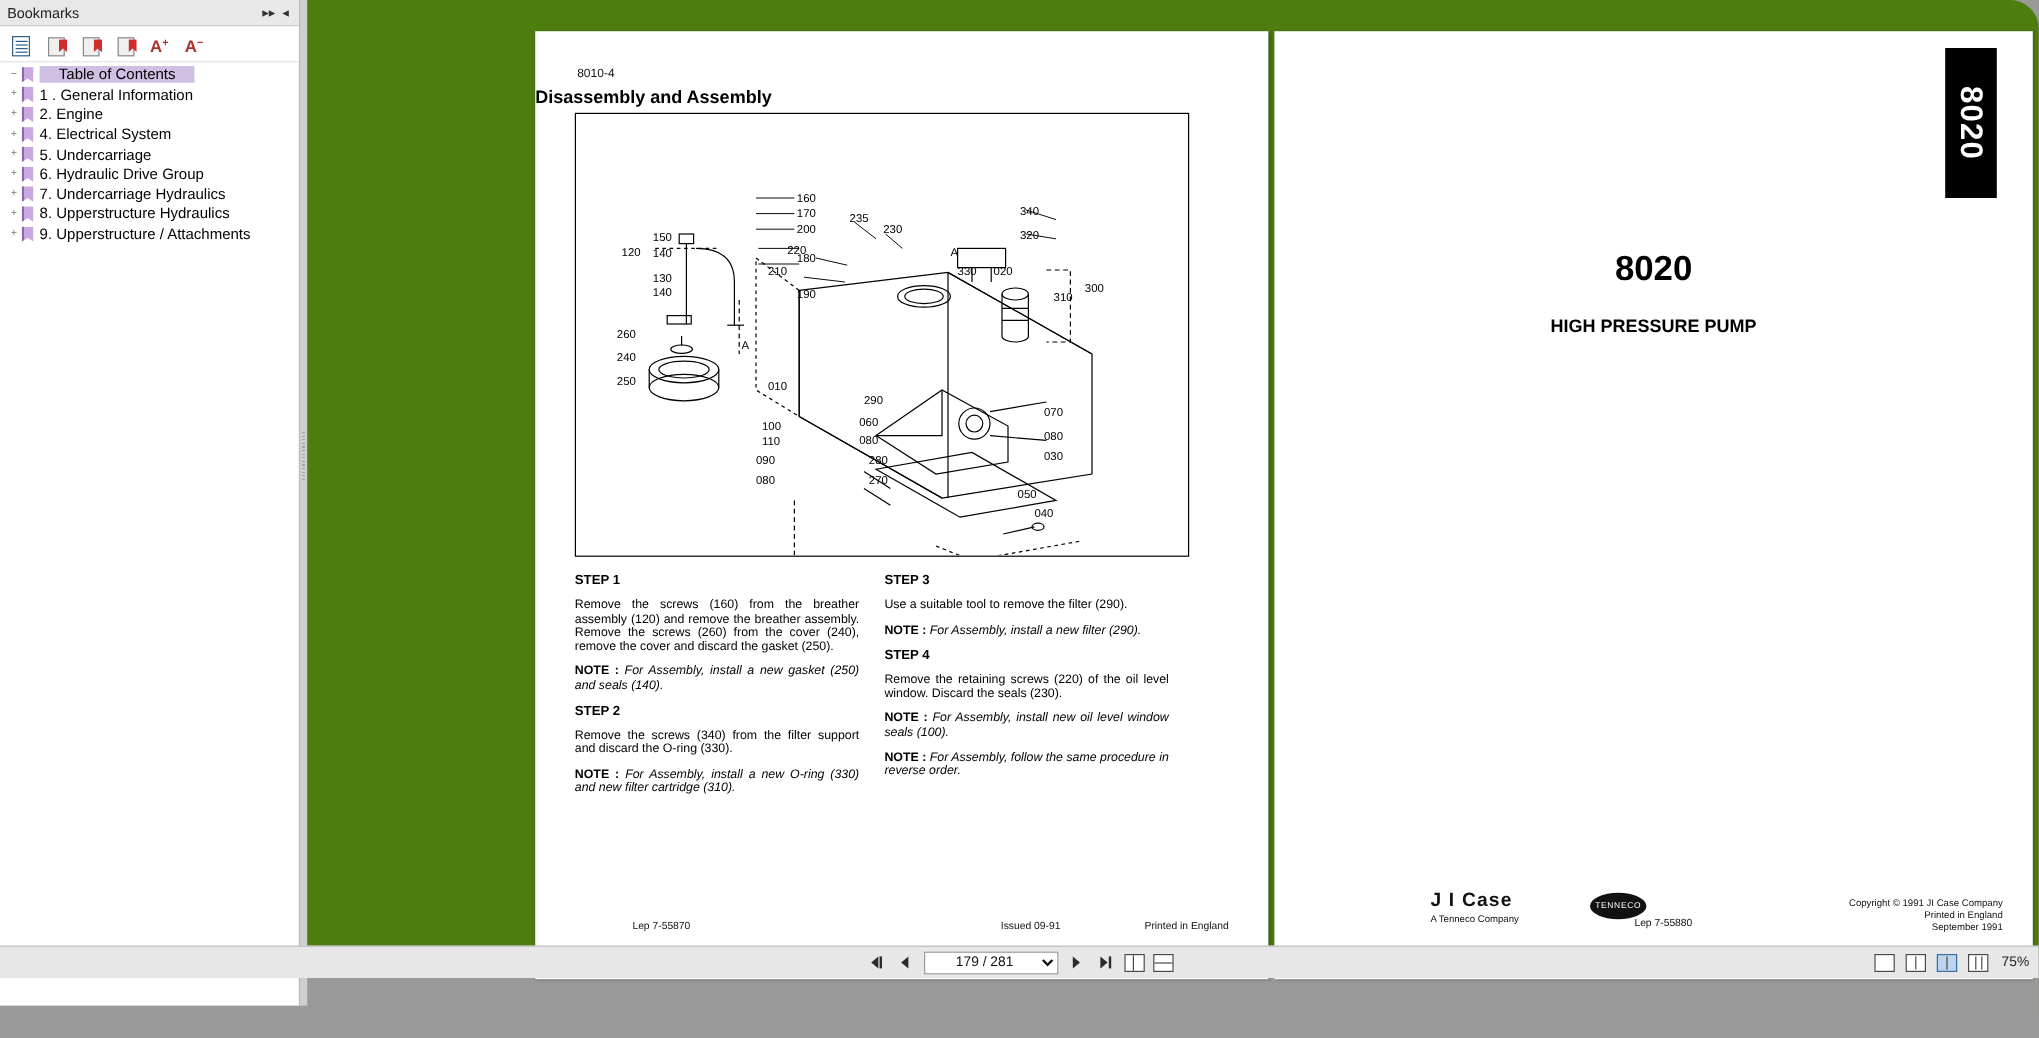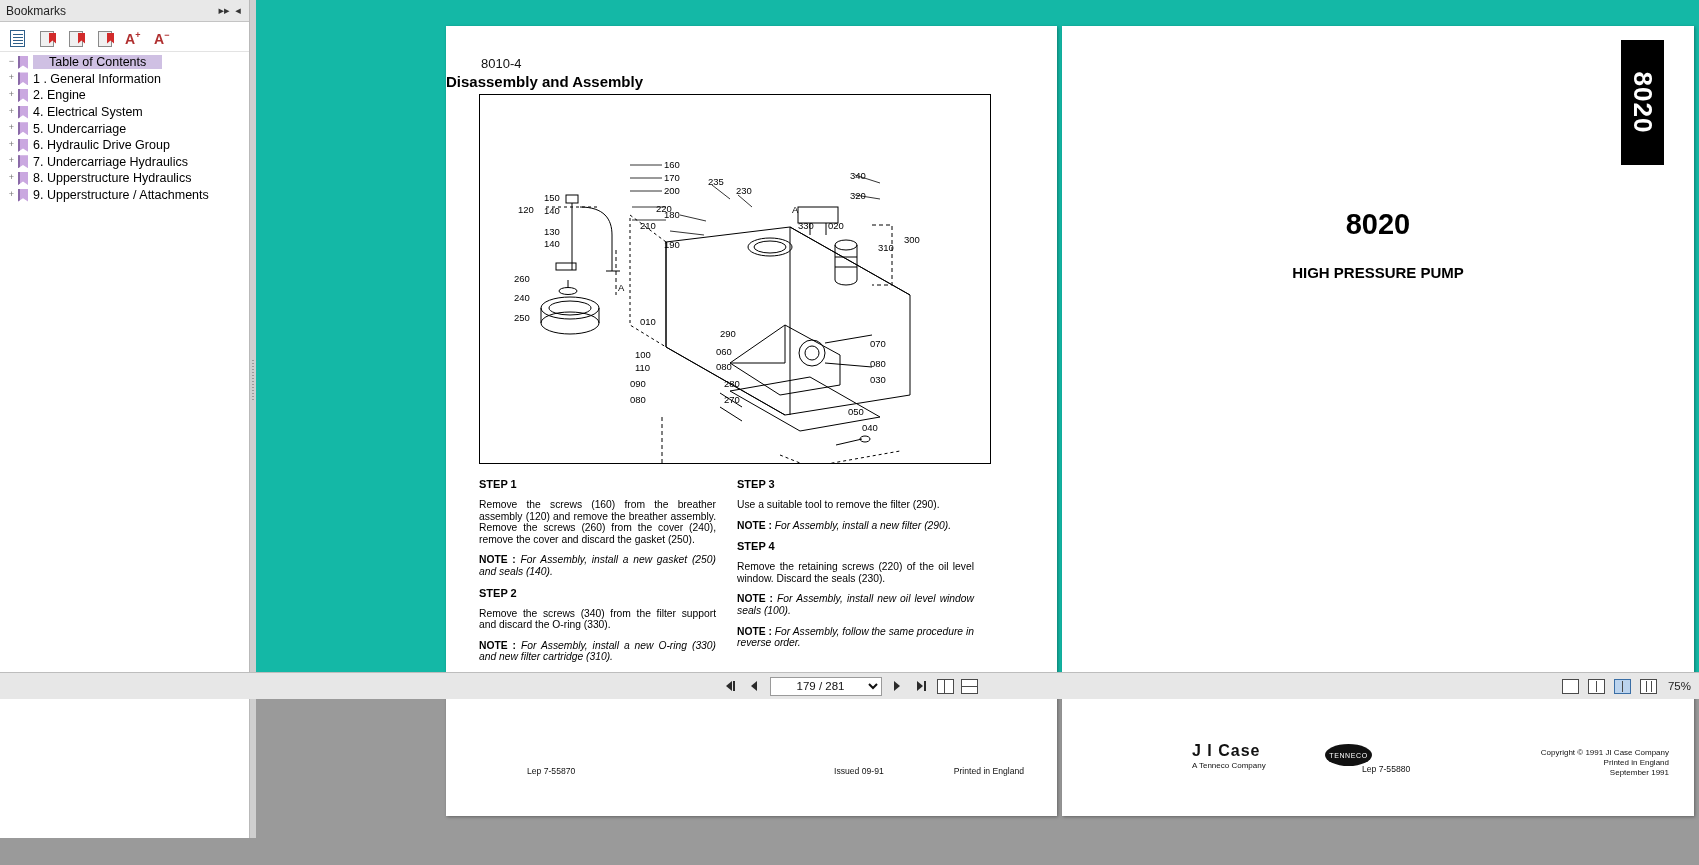--- a/index.html
+++ b/index.html
@@ -3,21 +3,21 @@
 <meta charset="utf-8">
 <style>
   * { box-sizing: border-box; }
   html, body {
     margin: 0; padding: 0;
     width: 1699px; height: 865px;
     overflow: hidden;
     background: #9a9a9a;
     font-family: "Liberation Sans", sans-serif;
   }
-  #app { position: relative; width: 1699px; height: 699px; background: #14b8a6; }
+  #app { position: relative; width: 1699px; height: 815px; background: #4d7c0f; border-radius: 24px; }
 
   
   #sidebar {
     position: absolute; left: 0; top: 0; width: 250px; height: 838px;
     background: #ffffff; border-right: 1px solid #b9b9b9;
   }
   #sidebar-header {
     height: 22px; background: #e8e8e8; border-bottom: 1px solid #c4c4c4;
     display: flex; align-items: center; padding: 0 4px;
     font-size: 12px; color: #222;
@@ -79,21 +79,21 @@
 
   
   #viewer { position: absolute; left: 256px; top: 0; right: 0; height: 838px; overflow: hidden; }
   .page {
     position: absolute; background: #fff; box-shadow: 1px 1px 3px rgba(0,0,0,0.35);
   }
   #page-left { left: 190px; top: 26px; width: 611px; height: 790px; }
   #page-right { left: 806px; top: 26px; width: 632px; height: 790px; }
 
   
-  .pg-num { position: absolute; left: 35px; top: 30px; font-size: 13px; color: #111; }
+  .pg-num { position: absolute; left: 35px; top: 30px; font-size: 10px; color: #111; }
   .pg-title {
     position: absolute; left: 0; right: 0; top: 47px; 
     font-size: 15px; font-weight: bold; color: #000;
   }
   .fig-box {
     position: absolute; left: 33px; top: 68px; width: 512px; height: 370px;
     border: 1px solid #000; background: #fff; overflow: hidden;
   }
   .fig-svg { position: absolute; left: 0; top: 0; }
 

